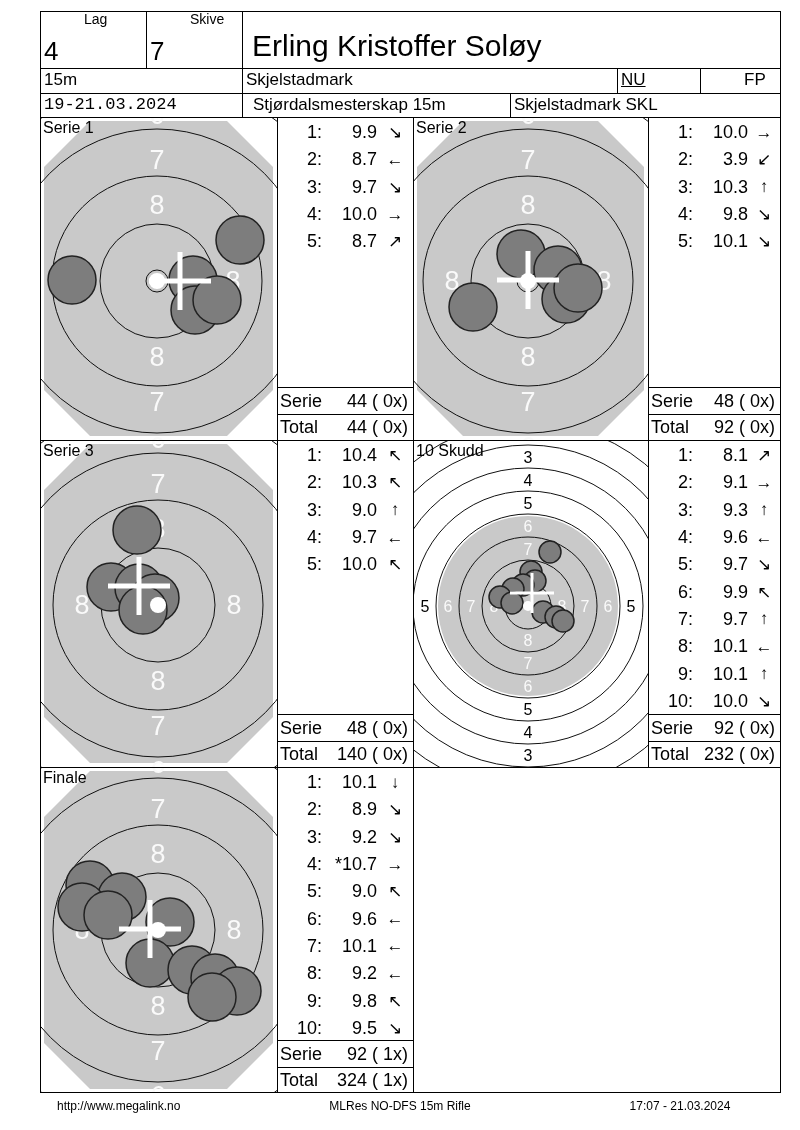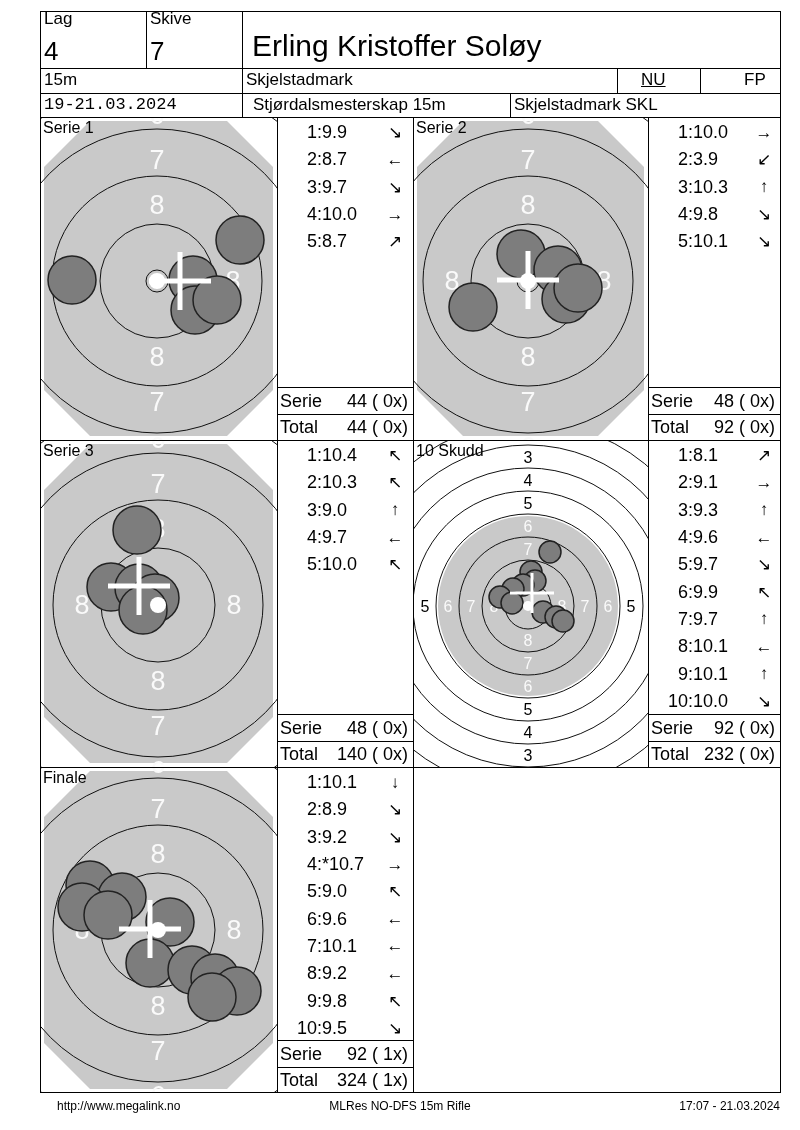--- a/index.html
+++ b/index.html
@@ -2,32 +2,32 @@
 <html><head>
 <meta charset="utf-8">
 <style>
   * { margin:0; padding:0; box-sizing:border-box; }
   html,body { background:#fff; }
   body { font-family:"Liberation Sans","DejaVu Sans",sans-serif; color:#000; }
   .page { position:relative; width:800px; height:1130px; background:#fff; overflow:hidden; }
   .abs { position:absolute; }
   .gl { position:absolute; background:#000; }
   .page-border { position:absolute; left:40px; top:11px; width:741px; height:1082px; border:1px solid #000; }
-  .cap { font-size:17px; line-height:12px; }
+  .cap { font-size:14px; line-height:12px;margin-left:40px; }
   .bigval { font-size:26px; line-height:26px; }
   .name { font-size:30px; line-height:32px; white-space:nowrap; }
   .hcell { font-size:17px; line-height:24px; padding-left:4px; white-space:nowrap; }
   .tlabel { position:absolute; left:3px; top:2px; font-size:16px; }
   .target { position:absolute; overflow:hidden; }
   .target svg { position:absolute; left:0; top:0; }
   .stable { position:absolute; overflow:hidden; }
   .rows { position:absolute; left:0; right:0; top:2px; }
   .shotrow { display:flex; align-items:center; height:27.3px; font-size:18px; }
   .sn { width:45px; text-align:right; }
-  .sv { width:55px; text-align:left; }
+  .sv { width:55px; text-align:right; }
   .sa { flex:1; text-align:center; font-size:17px; }
   .sumrow { position:absolute; left:0; right:0; border-top:1px solid #000; display:flex;
             justify-content:space-between; align-items:center; font-size:18px;
             padding:0 5px 0 3px; background:#fff;margin-top:20px; }
   .sumrow.serie { bottom:26px; height:27px; }
   .sumrow.total { bottom:0; height:26px;text-align:center; }
   .footer { font-size:12px; line-height:14px; }
 </style>
 </head>
 <body>
@@ -35,21 +35,21 @@
 <div class="page">
 
   <div class="abs cap" style="left:44px; top:13px;">Lag</div>
   <div class="abs bigval" style="left:44px; top:38px;">4</div>
   <div class="abs cap" style="left:150px; top:13px;">Skive</div>
   <div class="abs bigval" style="left:150px; top:38px;">7</div>
   <div class="abs name" style="left:252px; top:30px;">Erling Kristoffer Soløy</div>
 
   <div class="abs hcell" style="left:40px; top:68px; width:202px;">15m</div>
   <div class="abs hcell" style="left:242px; top:68px; width:375px;">Skjelstadmark</div>
-  <div class="abs hcell" style="left:637px; top:68px; width:83px;text-decoration:underline;">NU</div>
+  <div class="abs hcell" style="left:617px; top:68px; width:83px;text-decoration:underline;">NU</div>
   <div class="abs hcell" style="left:700px; top:68px; width:80px;margin-left:40px;">FP</div>
 
   <div class="abs hcell" style="left:40px; top:93px; width:202px; line-height:23px;font-family:Liberation Mono, monospace;">19-21.03.2024</div>
   <div class="abs hcell" style="left:249px; top:93px; width:268px; line-height:23px;">Stjørdalsmesterskap 15m</div>
   <div class="abs hcell" style="left:510px; top:93px; width:270px; line-height:23px;">Skjelstadmark SKL</div>
 
   <div class="target" style="left:40px; top:117px; width:237px; height:323px;">
     <svg width="237" height="323">
         <polygon points="50,4 187,4 233,50 233,273 187,319 50,319 4,273 4,50" fill="#c9c9c9"></polygon>
         <circle cx="117" cy="164" r="57" fill="none" stroke="#111111" stroke-width="1"></circle>
@@ -458,15 +458,15 @@
   <div class="gl" style="left:242px; top:11px; width:1px; height:106px;"></div>
   <div class="gl" style="left:617px; top:68px; width:1px; height:25px;"></div>
   <div class="gl" style="left:700px; top:68px; width:1px; height:25px;"></div>
   <div class="gl" style="left:510px; top:93px; width:1px; height:24px;"></div>
   <div class="gl" style="left:277px; top:117px; width:1px; height:976px;"></div>
   <div class="gl" style="left:413px; top:117px; width:1px; height:976px;"></div>
   <div class="gl" style="left:648px; top:117px; width:1px; height:650px;"></div>
 
   <div class="abs footer" style="left:42px; top:1099px;padding-left:15px;">http://www.megalink.no</div>
   <div class="abs footer" style="left:0; top:1099px; width:800px; text-align:center;">MLRes NO-DFS 15m Rifle</div>
-  <div class="abs footer" style="left:580px; top:1099px; width:200px; text-align:right;">17:07 - 21.03.2024</div>
+  <div class="abs footer" style="left:580px; top:1099px; width:200px; text-align:center;">17:07 - 21.03.2024</div>
 
 </div>
 
 </body></html>

